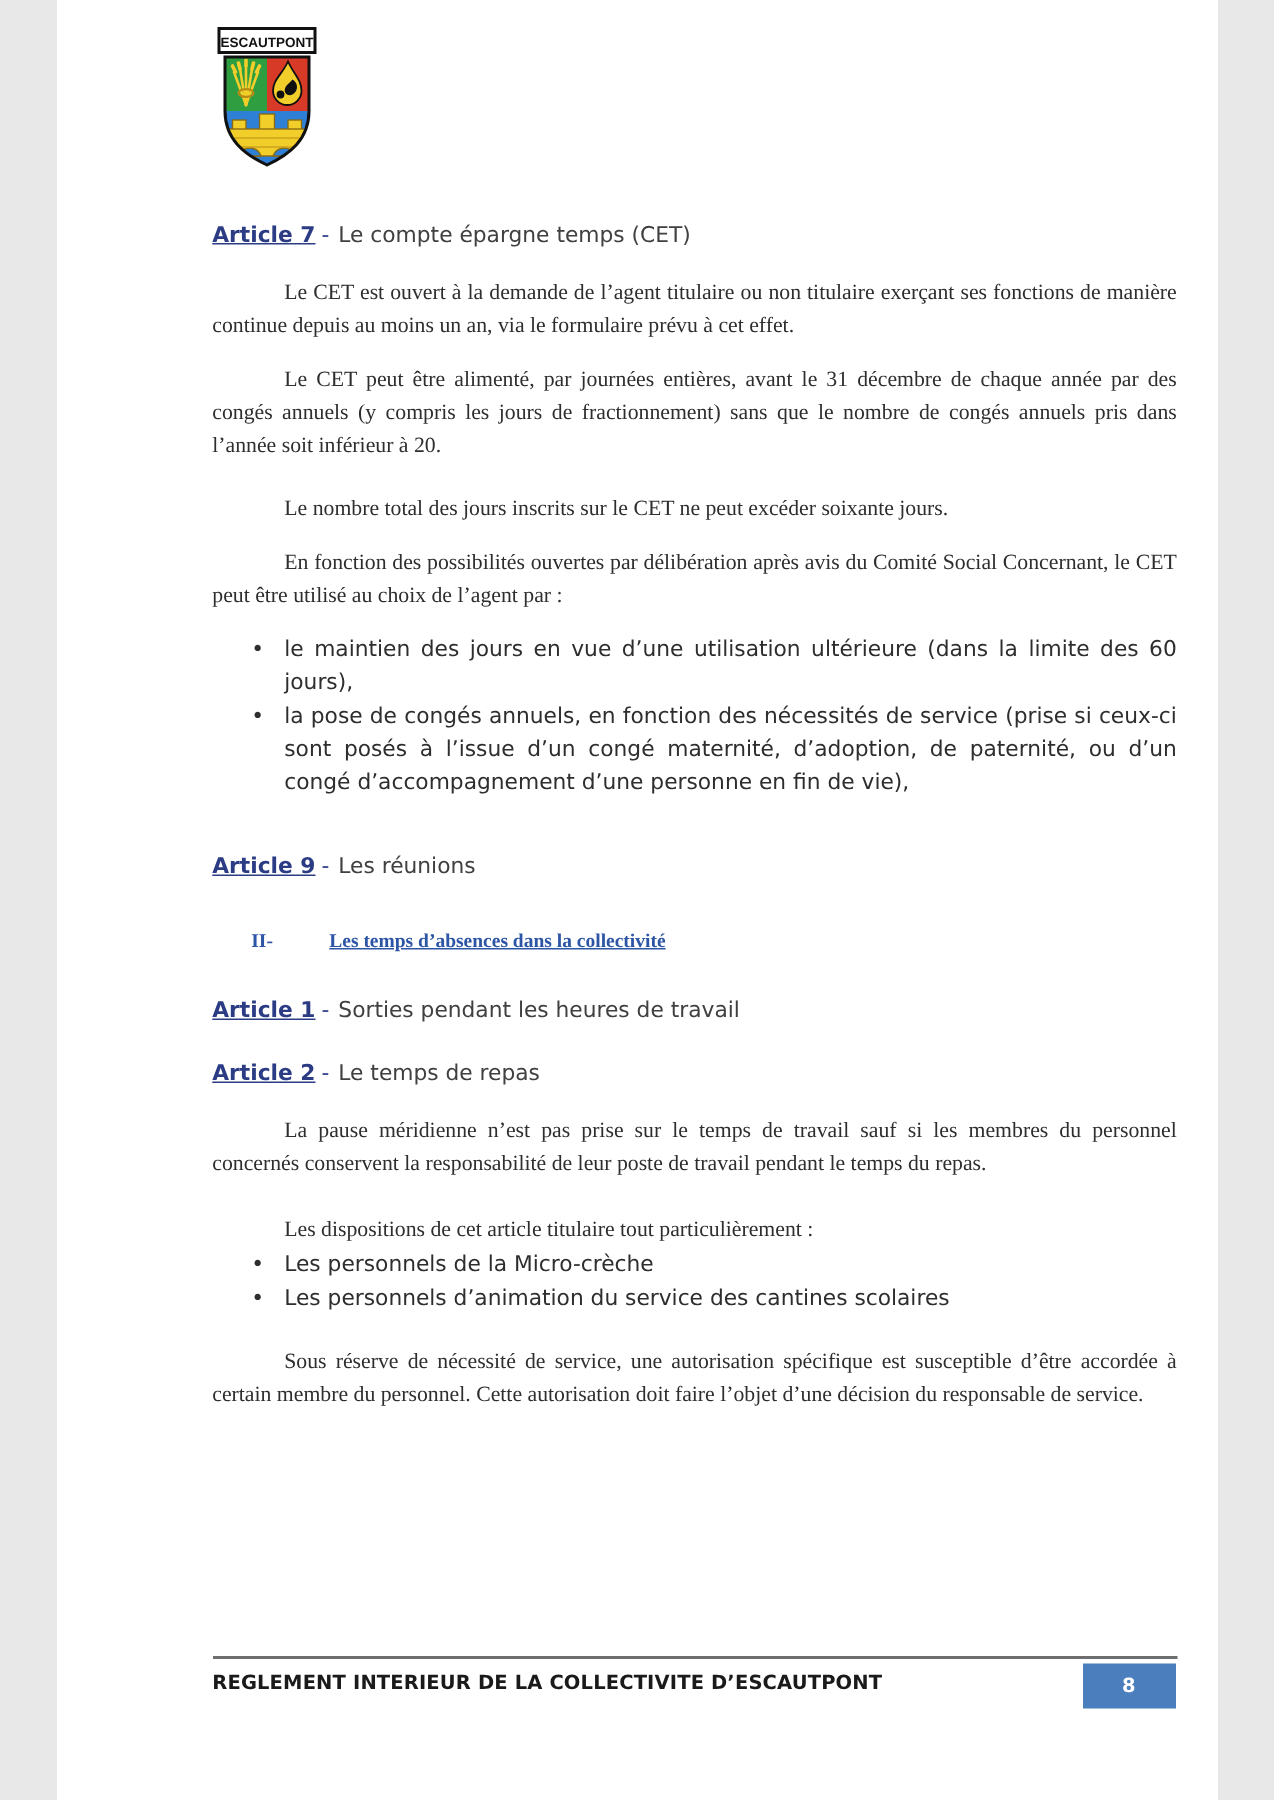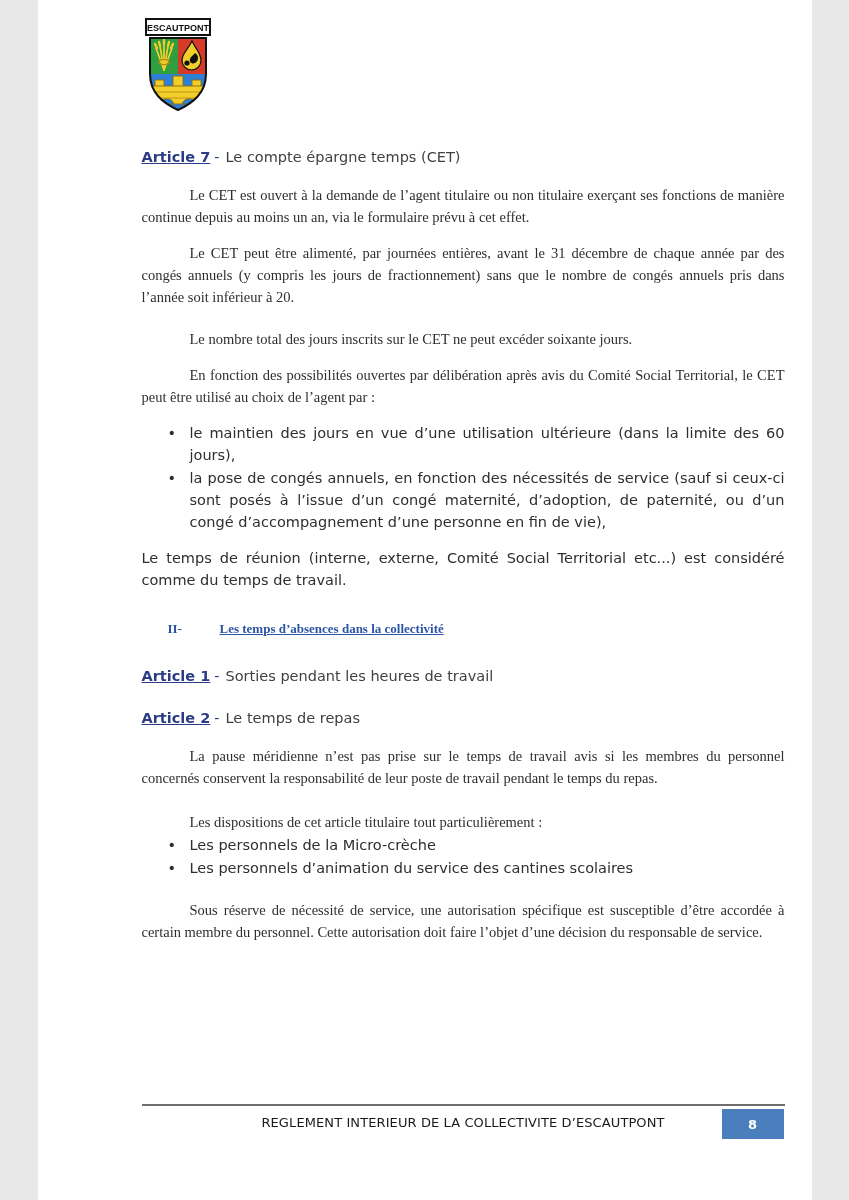--- a/index.html
+++ b/index.html
@@ -30,21 +30,21 @@
     font-family:"Liberation Serif","DejaVu Serif",serif;
     font-weight:bold;font-size:13px;color:#2d55a5;
   }
   .section-heading .sec-numeral{margin-left:26px;width:52px;flex:none;}
   .section-heading .sec-title{text-decoration:underline;}
   .footer{
     position:absolute;left:104px;top:1104px;width:643px;
     border-top:2px solid #6e6e6e;
   }
   .footer-title{
-    text-align:center;font-weight:normal;font-size:13px;color:#1a1a1a;
+    font-weight:bold;font-size:13px;color:#1a1a1a;
     padding:9px 0 0 0;letter-spacing:0.1px;
   }
   .page-number-box{
     position:absolute;right:1px;top:3px;width:62px;height:30px;
     background:#4a7ebc;color:#ffffff;font-size:13px;font-weight:bold;
     display:flex;align-items:center;justify-content:center;
   }
 </style>
 </head>
 <body>
@@ -97,45 +97,47 @@
     </svg>
 
 
     <div class="article-heading">
       <span class="art-label">Article 7</span><span class="art-dash">-</span><span class="art-title">Le compte épargne temps (CET)</span>
     </div>
 
     <p class="body indent">Le CET est ouvert à la demande de l’agent titulaire ou non titulaire exerçant ses fonctions de manière continue depuis au moins un an, via le formulaire prévu à cet effet.</p>
     <p class="body indent">Le CET peut être alimenté, par journées entières, avant le 31 décembre de chaque année par des congés annuels (y compris les jours de fractionnement) sans que le nombre de congés annuels pris dans l’année soit inférieur à 20.</p>
     <p class="body indent" style="margin-top:20px;">Le nombre total des jours inscrits sur le CET ne peut excéder soixante jours.</p>
-    <p class="body indent">En fonction des possibilités ouvertes par délibération après avis du Comité Social Territorial, le CET peut être utilisé au choix de l’agent par :</p>
+    <p class="body indent">En fonction des possibilités ouvertes par délibération après avis du Comité Social Concernant, le CET peut être utilisé au choix de l’agent par :</p>
 
     <ul class="bullets">
       <li>le maintien des jours en vue d’une utilisation ultérieure (dans la limite des 60 jours),</li>
-      <li>la pose de congés annuels, en fonction des nécessités de service (sauf si ceux-ci sont posés à l’issue d’un congé maternité, d’adoption, de paternité, ou d’un congé d’accompagnement d’une personne en fin de vie),</li>
+      <li>la pose de congés annuels, en fonction des nécessités de service (prise si ceux-ci sont posés à l’issue d’un congé maternité, d’adoption, de paternité, ou d’un congé d’accompagnement d’une personne en fin de vie),</li>
     </ul>
 
+    <div class="article-heading space-before">
+      <span class="art-label">Article 9</span><span class="art-dash">-</span><span class="art-title">Les réunions</span>
+    </div>
 
-    <p class="body">Le temps de réunion (interne, externe, Comité Social Territorial etc...) est considéré comme du temps de travail.</p>
 
     <div class="section-heading">
       <span class="sec-numeral">II-</span>
       <span class="sec-title">Les temps d’absences dans la collectivité</span>
     </div>
 
     <div class="article-heading">
       <span class="art-label">Article 1</span><span class="art-dash">-</span><span class="art-title">Sorties pendant les heures de travail</span>
     </div>
 
 
     <div class="article-heading">
       <span class="art-label">Article 2</span><span class="art-dash">-</span><span class="art-title">Le temps de repas</span>
     </div>
 
-    <p class="body indent">La pause méridienne n’est pas prise sur le temps de travail avis si les membres du personnel concernés conservent la responsabilité de leur poste de travail pendant le temps du repas.</p>
+    <p class="body indent">La pause méridienne n’est pas prise sur le temps de travail sauf si les membres du personnel concernés conservent la responsabilité de leur poste de travail pendant le temps du repas.</p>
     <p class="body indent" style="margin-top:22px;margin-bottom:1px;">Les dispositions de cet article titulaire tout particulièrement :</p>
 
     <ul class="bullets">
       <li>Les personnels de la Micro-crèche</li>
       <li>Les personnels d’animation du service des cantines scolaires</li>
     </ul>
 
     <p class="body indent" style="margin-top:20px;">Sous réserve de nécessité de service, une autorisation spécifique est susceptible d’être accordée à certain membre du personnel. Cette autorisation doit faire l’objet d’une décision du responsable de service.</p>
 
   </div>

